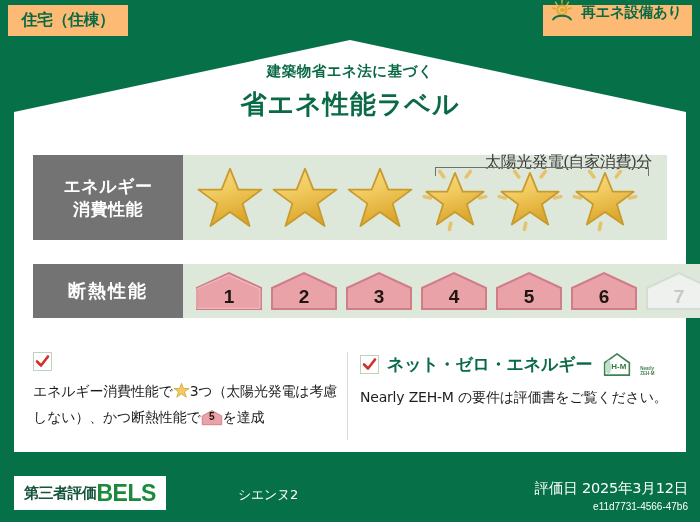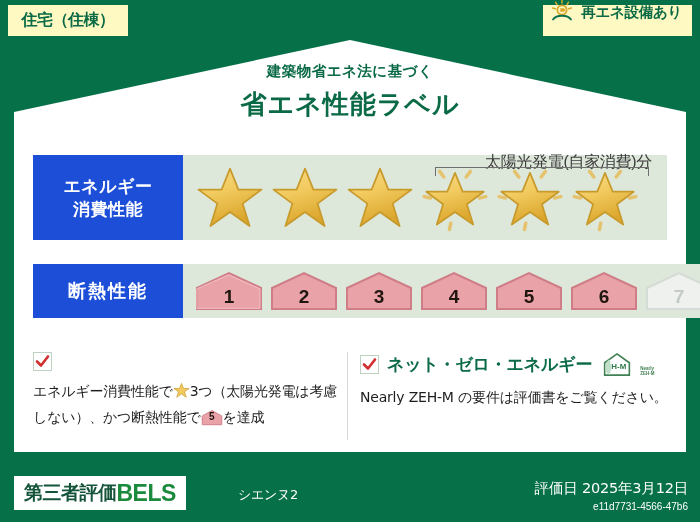--- a/index.html
+++ b/index.html
@@ -5,21 +5,21 @@
   html,body{margin:0;padding:0;}
   body{
     width:700px;height:522px;
     background:#067049;
     font-family:"Liberation Sans","DejaVu Sans",sans-serif;
     overflow:hidden;position:relative;
   }
 
   
   .chip{
-    position:absolute;background:#fef9c3;
+    position:absolute;background:#fdba74;
     display:flex;align-items:center;justify-content:center;
     box-sizing:border-box;
   }
   #type-chip{left:8px;top:5px;width:120px;height:31px;}
   #type-chip .txt{
     font-size:16px;font-weight:bold;color:#0a6a46;letter-spacing:-0.5px;
     font-family:"DejaVu Sans",sans-serif;
   }
   #renew-chip{right:8px;top:5px;height:31px;padding:0 10px 16px 6px;gap:6px;}
   #renew-chip .txt{
@@ -44,21 +44,21 @@
     font-size:26px;font-weight:bold;color:#0a6a46;letter-spacing:1px;
     margin-top:6px;font-family:"DejaVu Sans",sans-serif;
   }
 
   
   .row{position:absolute;left:33px;width:634px;display:flex;}
   #row-energy{top:155px;height:85px;}
   #row-insul{top:264px;height:54px;}
 
   .row-label{
-    background:#1d4ed8;color:#ffffff;
+    background:#737373;color:#ffffff;
     display:flex;align-items:center;justify-content:center;
     text-align:center;box-sizing:border-box;flex:0 0 150px;
   }
   #row-energy .row-label{font-size:17px;font-weight:bold;line-height:1.35;letter-spacing:0.5px;font-family:"DejaVu Sans",sans-serif;}
   #row-insul  .row-label{font-size:18px;font-weight:bold;letter-spacing:2px;font-family:"DejaVu Sans",sans-serif;}
   .row-body{
     flex:1;background:#dde8da;position:relative;
     display:flex;align-items:center;
   }
 
@@ -126,21 +126,21 @@
     font-size:4.5px;font-weight:bold;color:#3f7f52;line-height:1.25;
     font-family:"Liberation Sans",sans-serif;white-space:nowrap;
   }
 
   
   #footer-chip{
     position:absolute;left:14px;bottom:12px;height:34px;background:#ffffff;
     display:flex;align-items:center;padding:0 10px;
   }
   #footer-chip .f1{
-    font-size:19px;font-weight:bold;color:#14543a;letter-spacing:-0.5px;
+    font-size:15px;font-weight:bold;color:#14543a;letter-spacing:-0.5px;
     font-family:"DejaVu Sans",sans-serif;
   }
   #footer-chip .f2{
     font-size:23px;font-weight:bold;color:#1b8a3c;letter-spacing:-0.5px;
     font-family:"Liberation Sans",sans-serif;
   }
   #bldg-name{
     position:absolute;left:238px;bottom:18px;color:#ffffff;font-size:13px;
     font-family:"DejaVu Sans",sans-serif;letter-spacing:-0.3px;
   }

